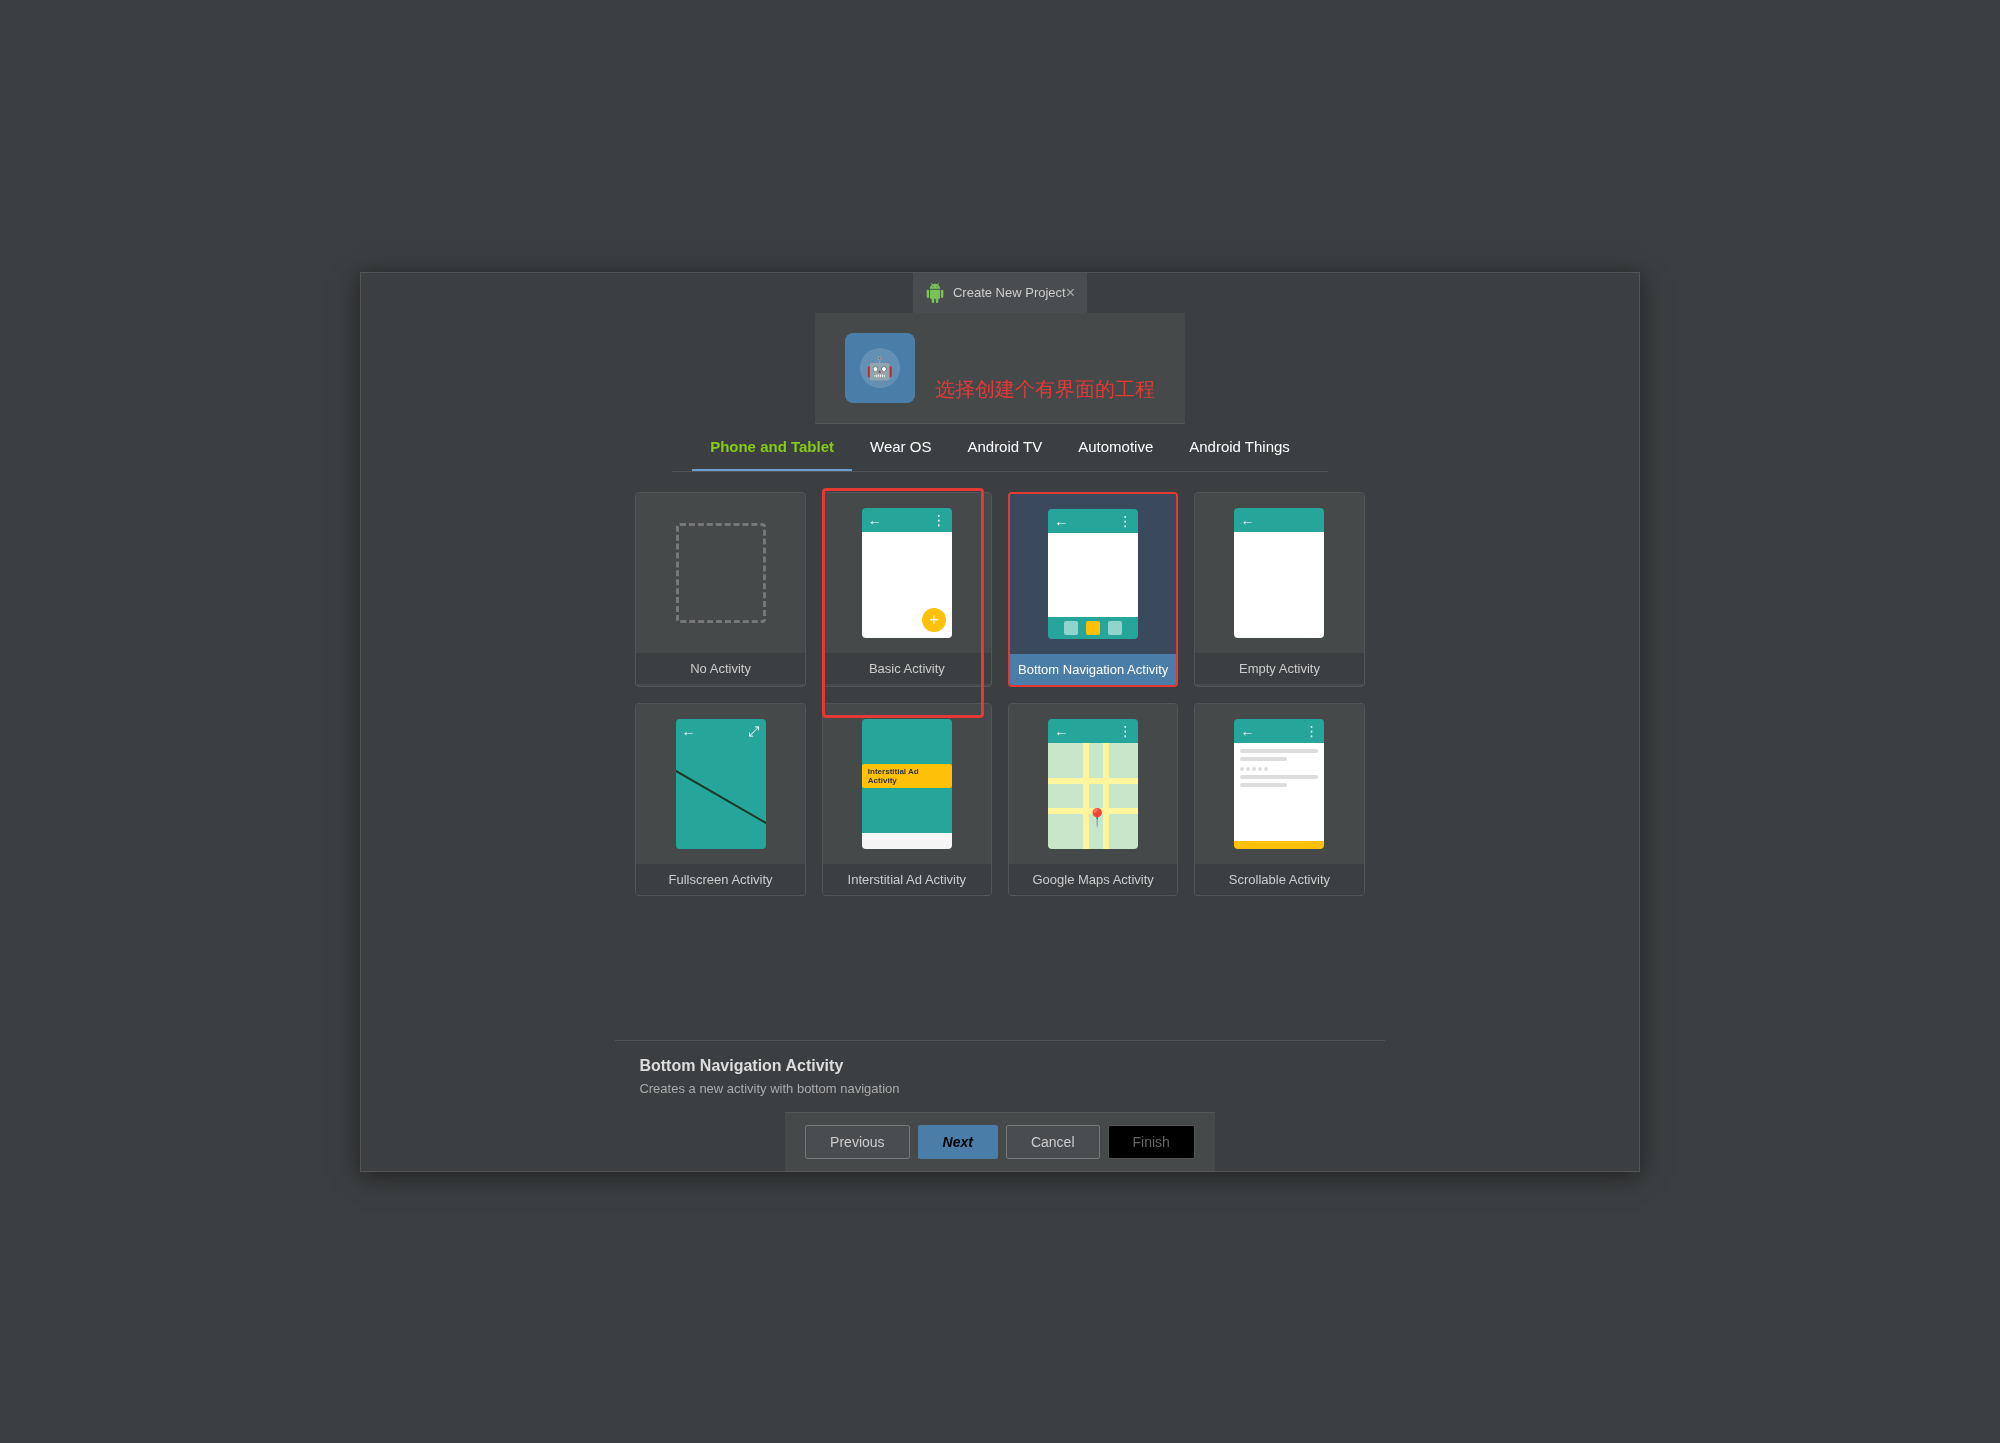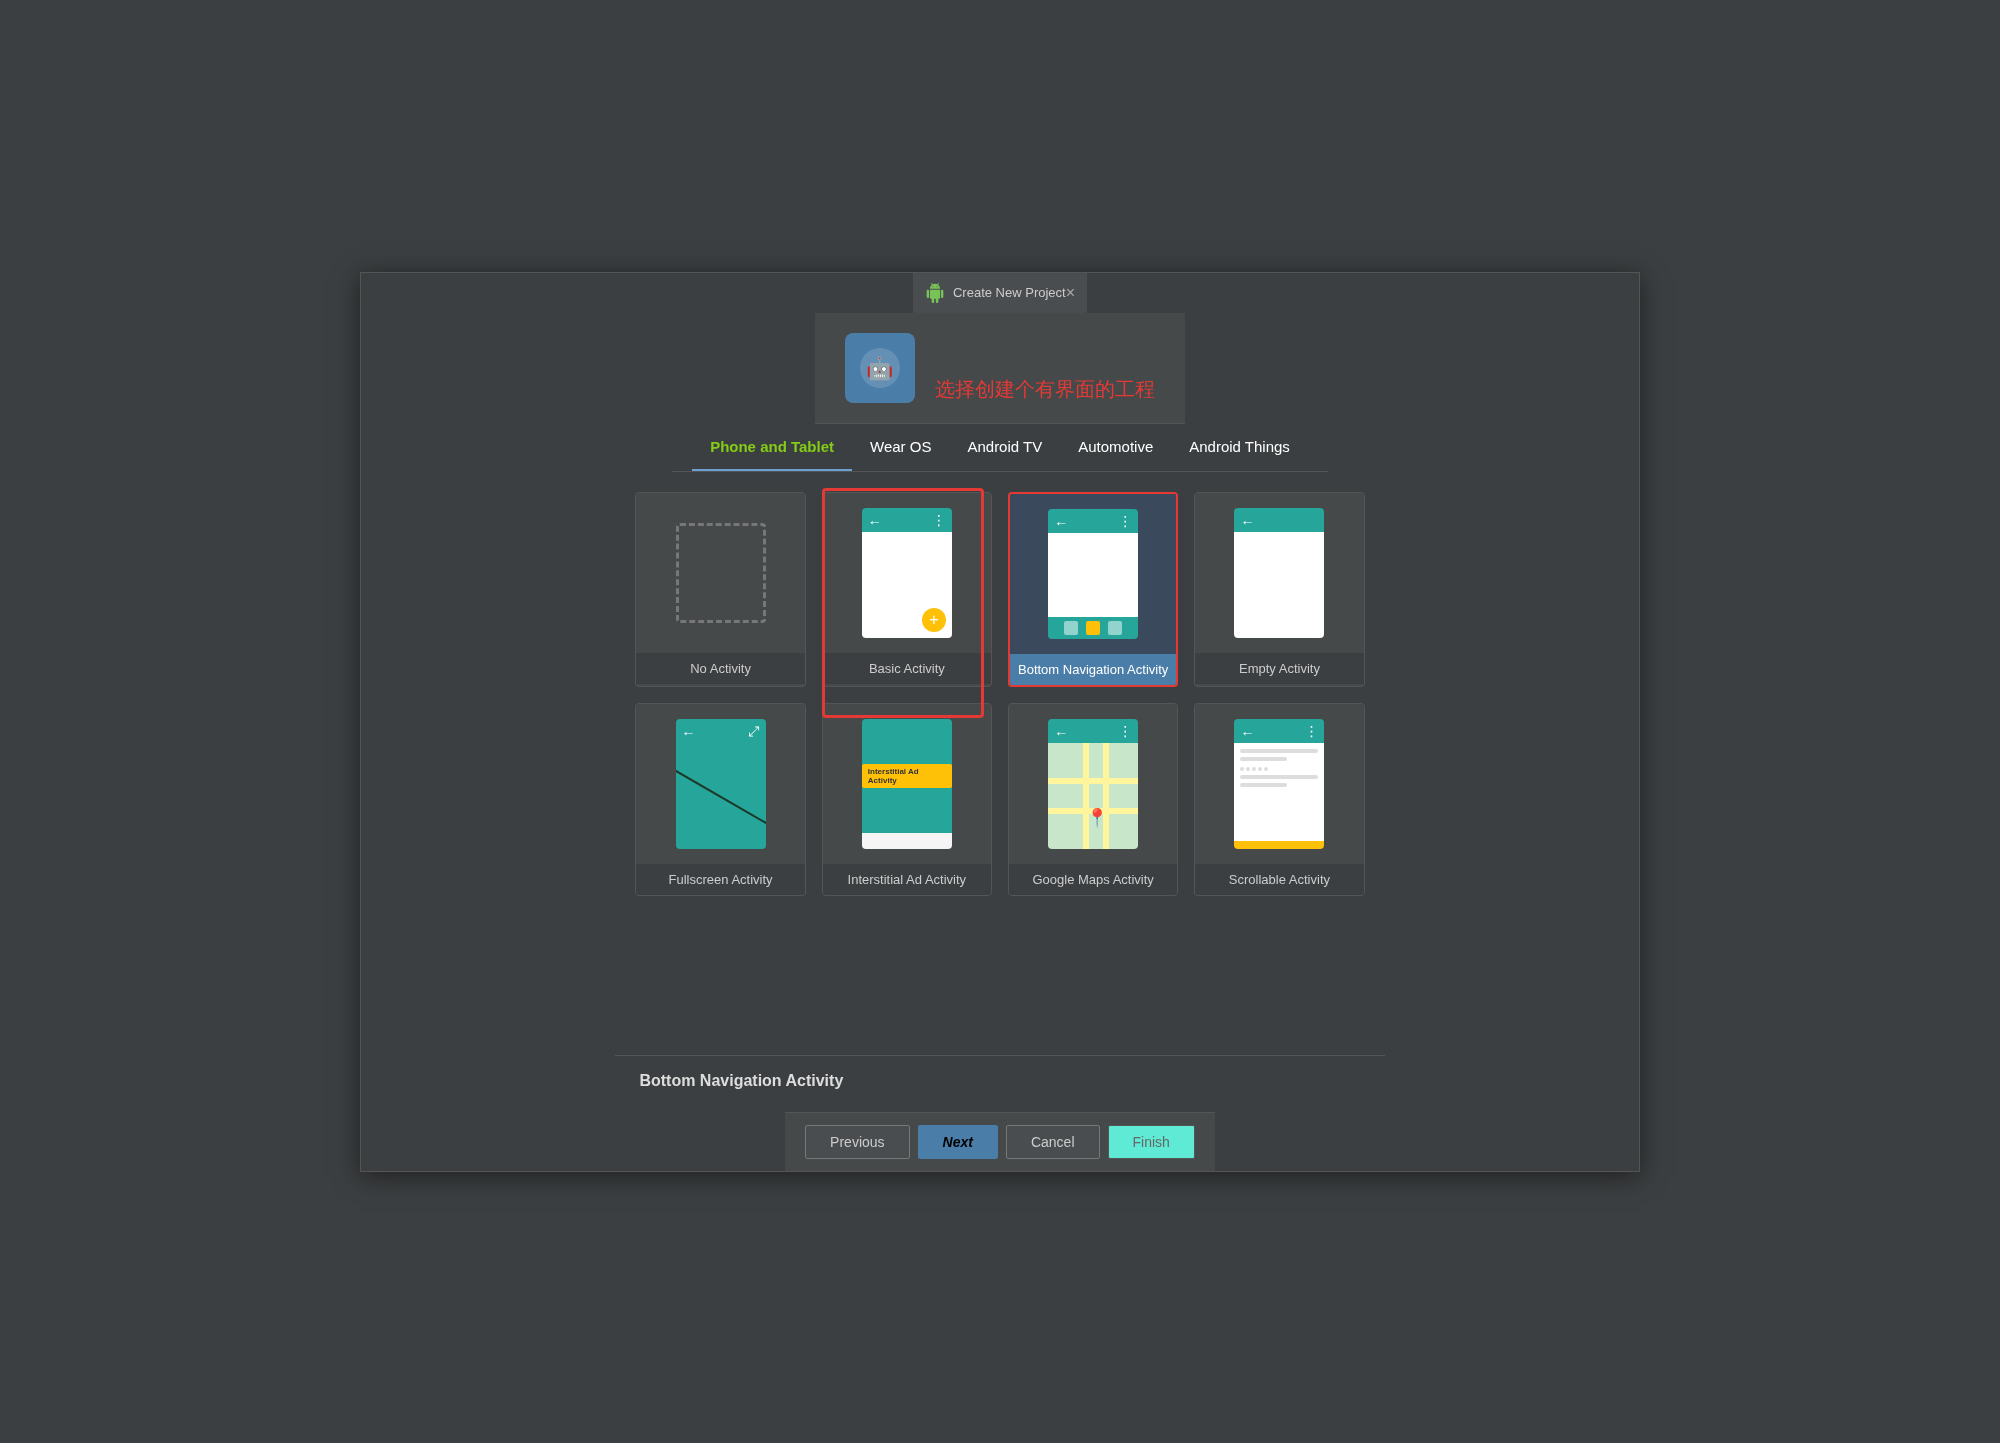--- a/index.html
+++ b/index.html
@@ -278,21 +278,21 @@
     }
     .btn.primary {
       background: #4a7da8;
       color: #000000;
       border-color: #4a7da8;
       font-weight: bold;
       font-style: italic;
     }
     .btn.disabled {
       color: #666;
-      background: #5eead4;
+      background: #000000;
       border-color: #555;
     }
 
     
     .highlight-box {
       position: absolute;
       border: 3px solid #e53935;
       border-radius: 4px;
       pointer-events: none;
       z-index: 10;
@@ -627,20 +627,21 @@
             </div>
             <div class="template-label">Scrollable Activity</div>
           </div>
 
         </div>
       </div>
     </div>
 
     <div class="bottom-info">
       <div class="bottom-info-title">Bottom Navigation Activity</div>
+      <div class="bottom-info-desc">Creates a new activity with bottom navigation</div>
     </div>
   </div>
 
   <div class="buttons-row">
     <button class="btn">Previous</button>
     <button class="btn primary">Next</button>
     <button class="btn">Cancel</button>
     <button class="btn disabled">Finish</button>
   </div>
 </div>

